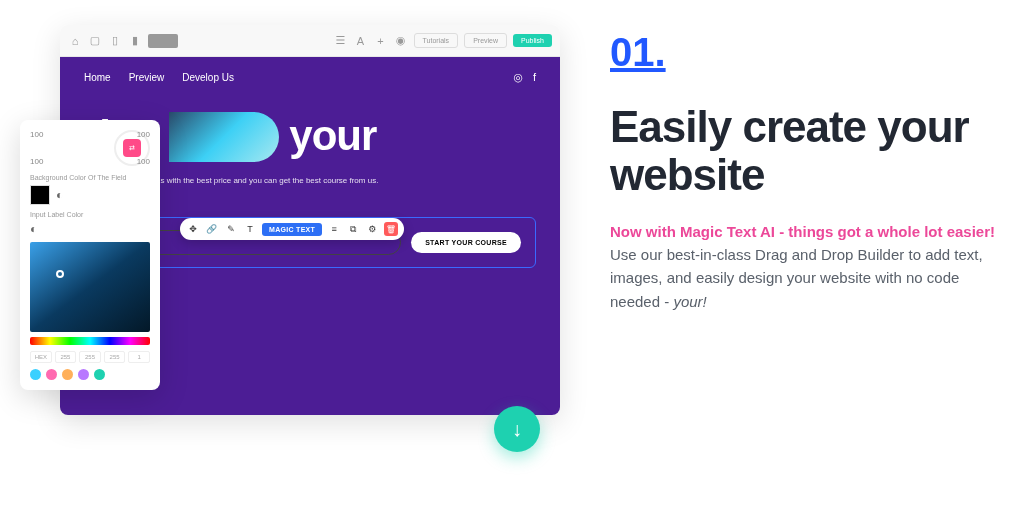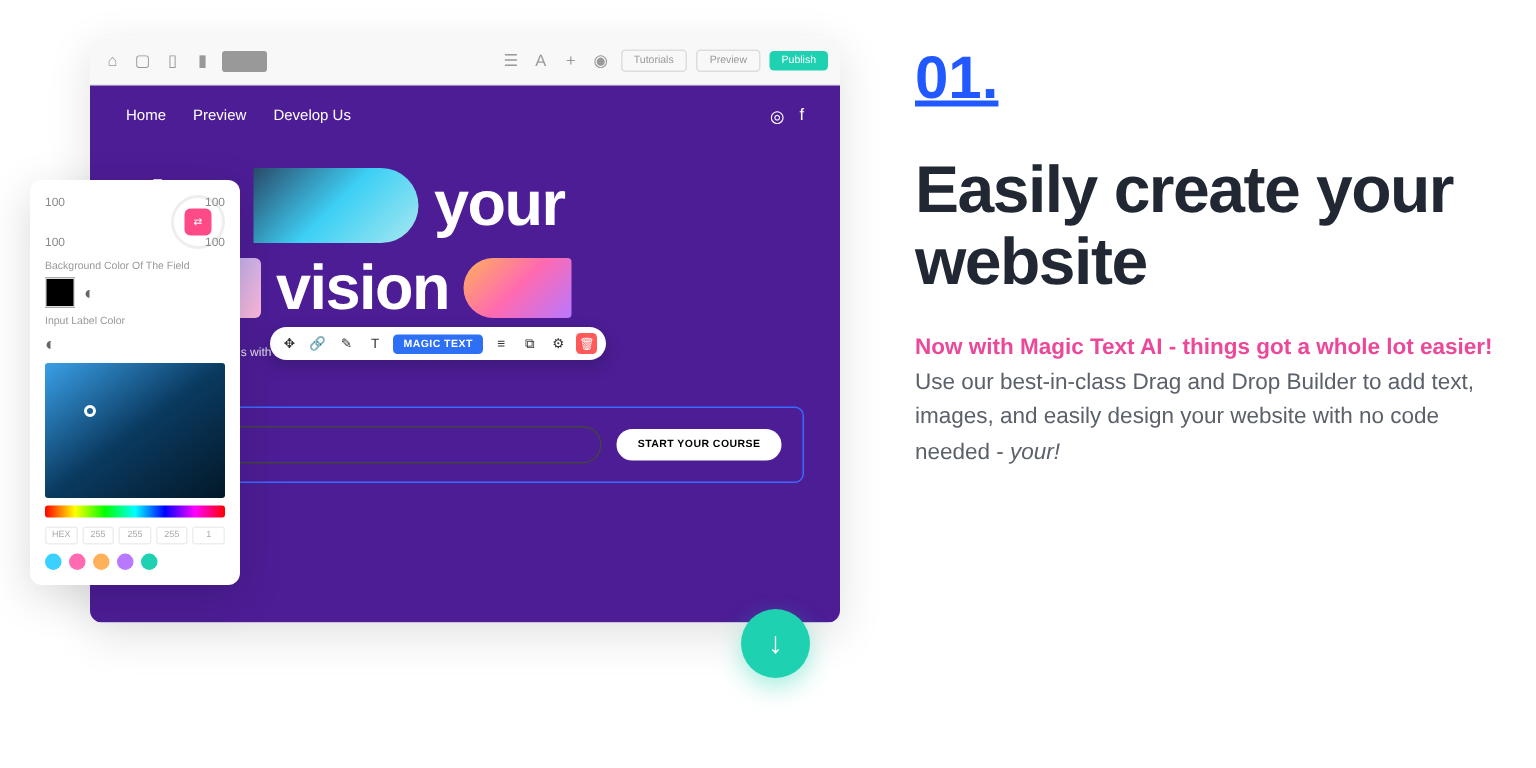--- a/index.html
+++ b/index.html
@@ -98,25 +98,20 @@
           <span>◎</span>
           <span>f</span>
         </div>
       </div>
       <div class="hero">
         <div class="hero-line1">
           <span class="hero-text">ring</span>
           <div class="shape1"></div>
           <span class="hero-text">your</span>
         </div>
-        <div class="hero-line2">
-          <div class="shape2"></div>
-          <span class="hero-text">vision</span>
-          <div class="shape3"></div>
-        </div>
       </div>
       <div class="subtext">quality courses with us with the best price and you can get the best course from us.</div>
       <div class="form-box">
         <div class="email-input">Your Email</div>
         <div class="start-btn">START YOUR COURSE</div>
       </div>
     </div>
   </div>
 
   <div class="edit-toolbar">

